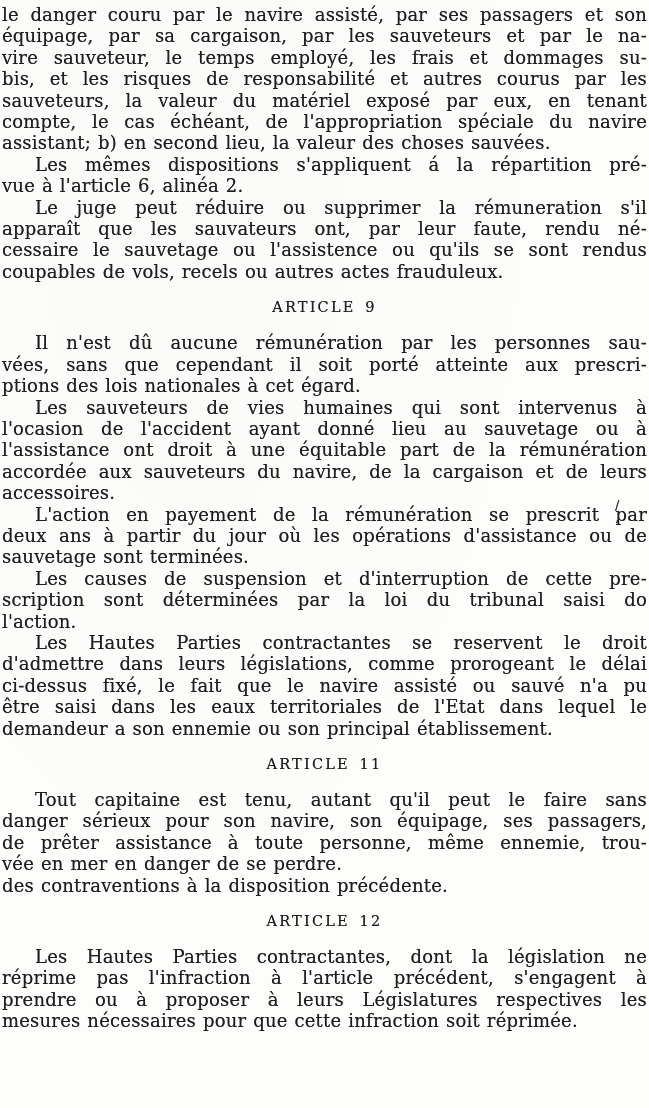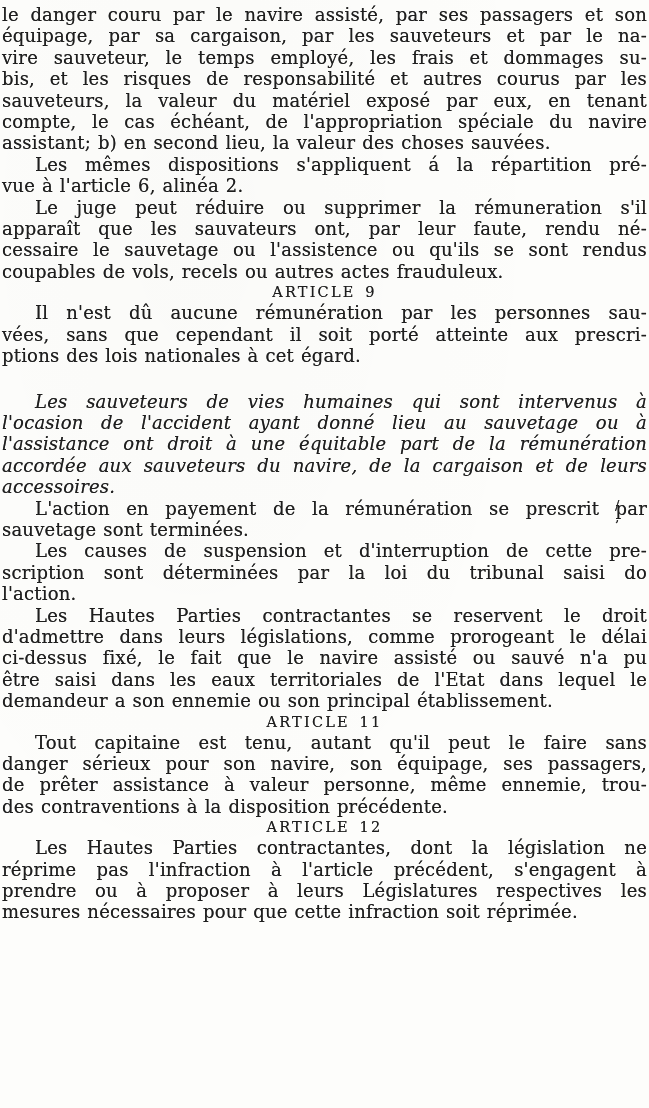--- a/index.html
+++ b/index.html
@@ -17,38 +17,38 @@
     box-sizing: border-box;
     padding: 4px 2px 6px 2px;
     font-family: "DejaVu Serif", "Liberation Serif", serif;
     color: #1e1e1e;
     text-shadow: 0 0 0.5px rgba(20,20,20,0.65);
     background:
       radial-gradient(ellipse at 30% 20%, rgba(0,0,0,0.012), transparent 60%),
       #fdfdfb;
   }
   .para { margin: 0; }
-  .para.gap { margin-top: 24px; font-style: italic; }
+  .para.gap { margin-top: 0; }
   .line {
     font-size: 18px;
     line-height: 21.4px;
     white-space: normal;
     text-align: justify;
     text-align-last: justify;
     letter-spacing: 0.2px;
     word-spacing: 1px;
   }
   .line.indent { padding-left: 33px; }
   .line.end { text-align-last: left; }
   .heading {
     text-align: center;
     font-size: 14.5px;
     line-height: 20px;
     letter-spacing: 2.2px;
-    margin: 0 0;
+    margin: 15px 0;
     word-spacing: 3px;
   }
   .stray {
     position: absolute;
     left: 615px;
     top: 500px;
     font-size: 13px;
     line-height: 11px;
     white-space: pre-line;
     color: #2a2a2a;
@@ -87,39 +87,41 @@
       </div>
       <div class="para gap">
         <div class="line indent">Les sauveteurs de vies humaines qui sont intervenus à</div>
         <div class="line">l'ocasion de l'accident ayant donné lieu au sauvetage ou à</div>
         <div class="line">l'assistance ont droit à une équitable part de la rémunération</div>
         <div class="line">accordée aux sauveteurs du navire, de la cargaison et de leurs</div>
         <div class="line end">accessoires.</div>
       </div>
       <div class="para">
         <div class="line indent">L'action en payement de la rémunération se prescrit par</div>
+        <div class="line">deux ans à partir du jour où les opérations d'assistance ou de</div>
         <div class="line end">sauvetage sont terminées.</div>
       </div>
       <div class="para">
         <div class="line indent">Les causes de suspension et d'interruption de cette pre-</div>
         <div class="line">scription sont déterminées  par la loi du tribunal saisi do</div>
         <div class="line end">l'action.</div>
       </div>
       <div class="para">
         <div class="line indent">Les Hautes Parties contractantes se reservent le droit</div>
         <div class="line">d'admettre dans leurs législations, comme prorogeant le délai</div>
         <div class="line">ci-dessus fixé, le fait que le navire assisté ou sauvé n'a pu</div>
         <div class="line">être saisi dans les eaux territoriales de l'Etat dans lequel le</div>
         <div class="line end">demandeur a son ennemie ou son principal établissement.</div>
       </div>
       <div class="heading">ARTICLE 11</div>
       <div class="para">
         <div class="line indent">Tout capitaine est tenu, autant qu'il peut le faire sans</div>
         <div class="line">danger sérieux pour son navire, son équipage, ses passagers,</div>
-        <div class="line">de prêter assistance à valeur personne, même ennemie, trou-</div>
+        <div class="line">de prêter assistance à toute personne, même ennemie, trou-</div>
+        <div class="line end">vée en mer en danger de se perdre.</div>
       </div>
       <div class="para">
         <div class="line end">des contraventions à la disposition précédente.</div>
       </div>
       <div class="heading">ARTICLE 12</div>
       <div class="para">
         <div class="line indent">Les Hautes Parties contractantes, dont la législation ne</div>
         <div class="line">réprime pas l'infraction à l'article précédent, s'engagent à</div>
         <div class="line">prendre ou à proposer à leurs Législatures respectives les</div>
         <div class="line end">mesures nécessaires pour que cette infraction soit réprimée.</div>

